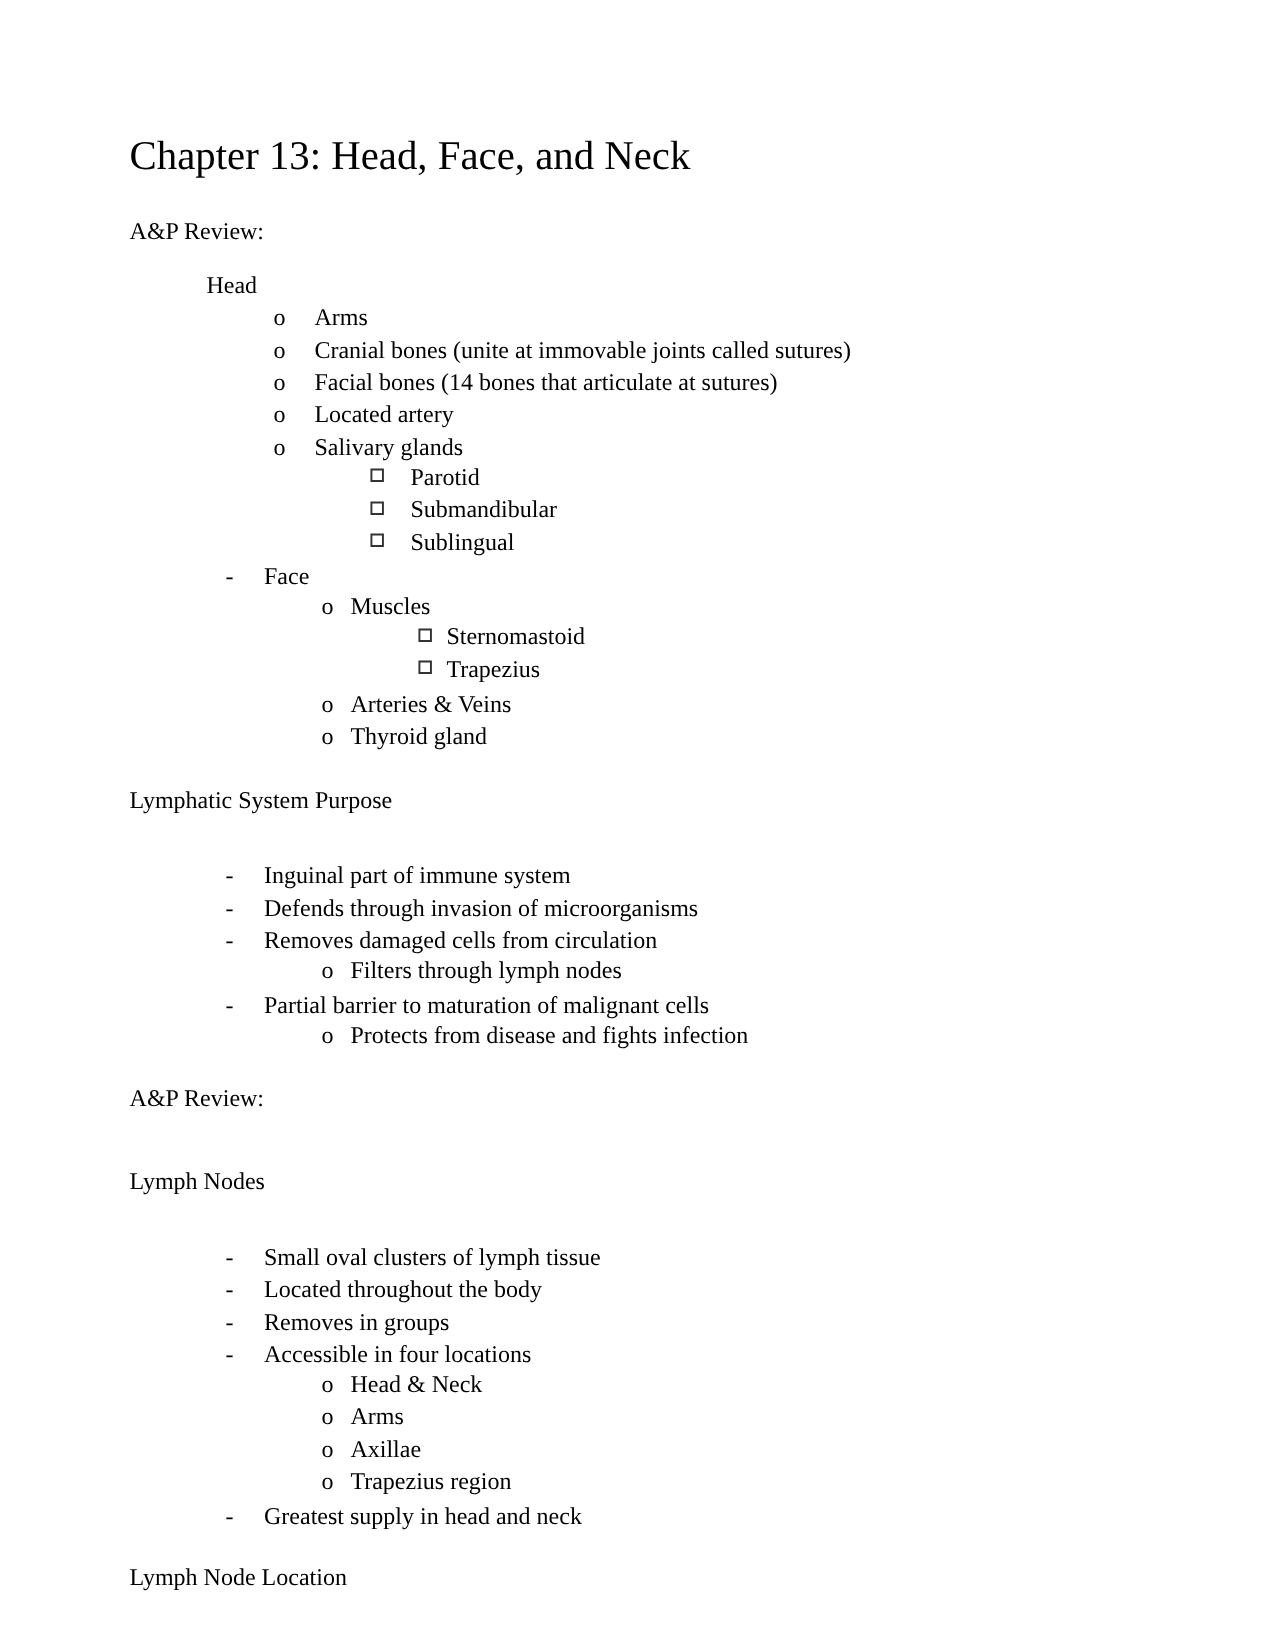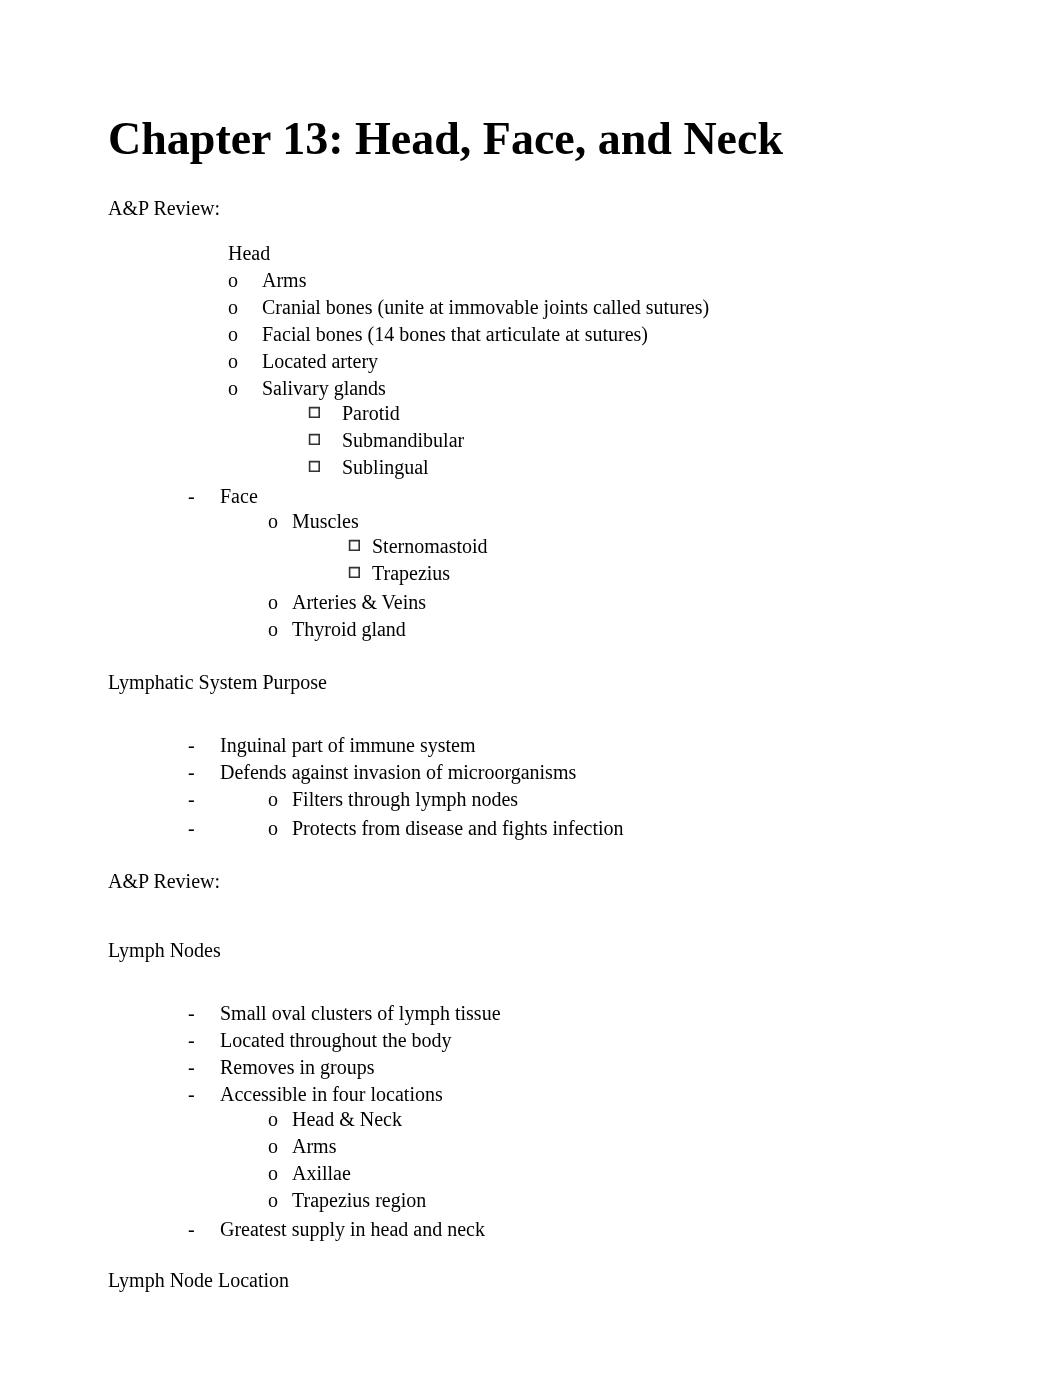--- a/index.html
+++ b/index.html
@@ -11,30 +11,30 @@
       background: #ffffff;
       font-family: "Times New Roman", Times, serif;
       font-size: 20px;
       color: #000000;
       width: 1062px;
       height: 1377px;
       padding: 110px 108px 60px 108px;
       line-height: 1.25;
     }
     .title {
-      font-size: 46px;
-      font-weight: bold;
+      font-size: 34px;
+      font-weight: normal;
       margin-bottom: 28px;
     }
     .section-heading {
       margin-top: 6px;
       margin-bottom: 20px;
     }
     .label-block {
-      margin-left: 120px;
+      margin-left: 64px;
       margin-bottom: 2px;
     }
     .list-dash {
       margin-left: 70px;
     }
     .list-dash .row {
       display: flex;
       align-items: flex-start;
       margin-bottom: 2px;
     }
@@ -180,36 +180,38 @@
 <div class="section-heading">Lymphatic System Purpose</div>
 <div class="gap"></div>
 
 <div class="list-dash">
   <div class="row">
     <span class="marker">-</span>
     <span class="content">Inguinal part of immune system</span>
   </div>
   <div class="row">
     <span class="marker">-</span>
-    <span class="content">Defends against invasion of microorganisms</span>
-  </div>
-  <div class="row">
-    <span class="marker">-</span>
-    <div class="content">
+    <span class="content">Defends through invasion of microorganisms</span>
+  </div>
+  <div class="row">
+    <span class="marker">-</span>
+    <div class="content">
+      <span>Removes damaged cells from circulation</span>
       <div class="list-circle nested">
         <div class="row">
           <span class="marker">o</span>
           <span class="content">Filters through lymph nodes</span>
         </div>
       </div>
     </div>
   </div>
   <div class="row">
     <span class="marker">-</span>
     <div class="content">
+      <span>Partial barrier to maturation of malignant cells</span>
       <div class="list-circle nested">
         <div class="row">
           <span class="marker">o</span>
           <span class="content">Protects from disease and fights infection</span>
         </div>
       </div>
     </div>
   </div>
 </div>
 

